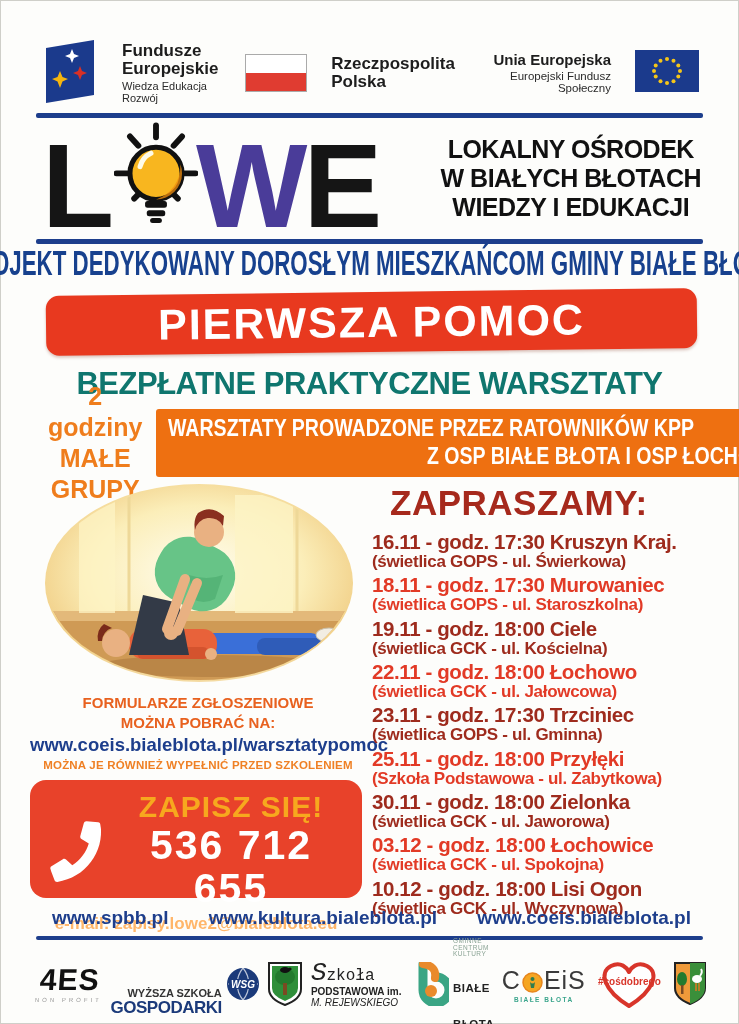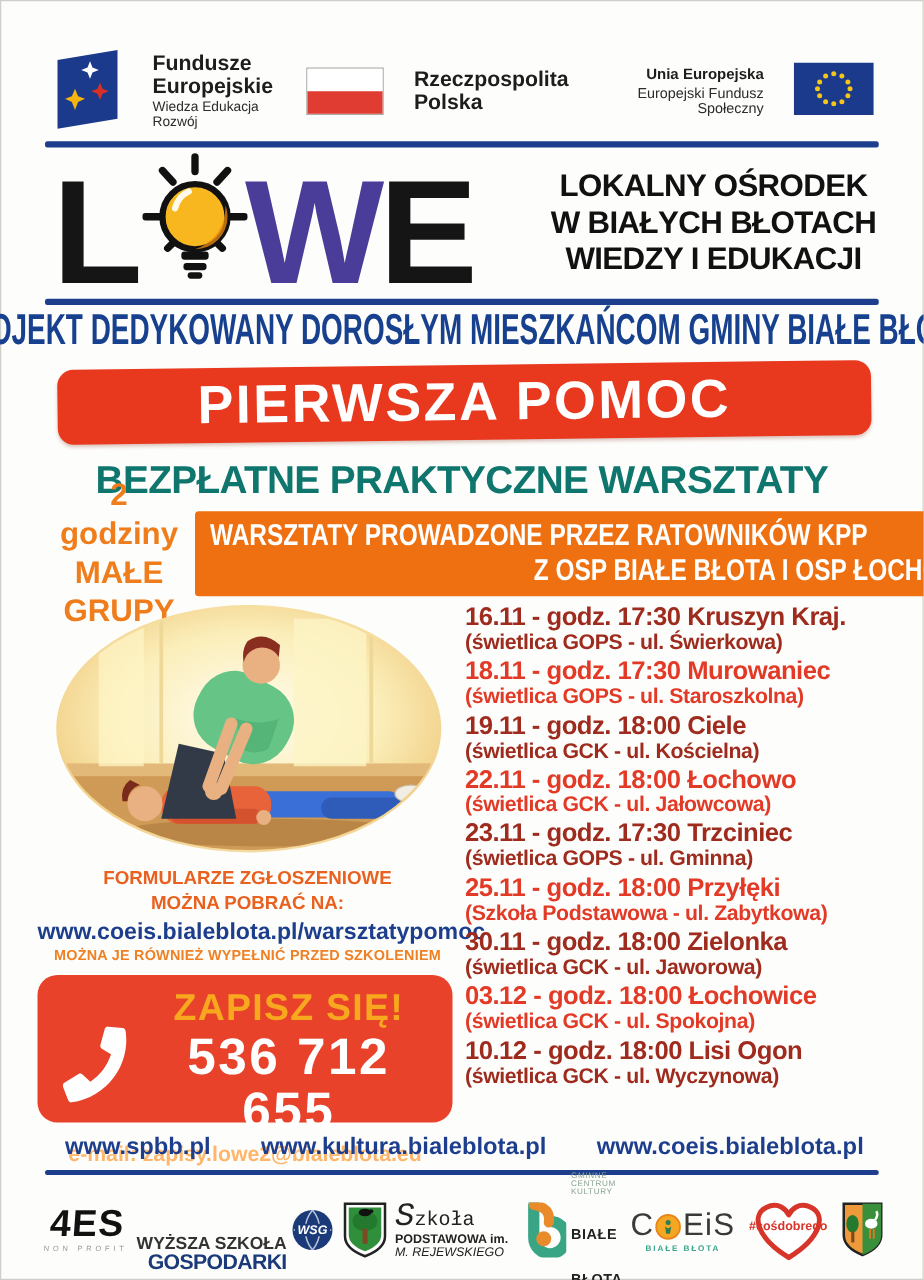--- a/index.html
+++ b/index.html
@@ -9,21 +9,21 @@
   
   .header-row{position:absolute;top:34px;left:42px;right:40px;height:78px;display:flex;justify-content:space-between;align-items:center;}
   .logo-block{display:flex;align-items:center;gap:24px;}
   .eu-funds-text .l1{font-size:17px;font-weight:800;color:#1d1d1d;line-height:1.05;}
   .eu-funds-text .sub{font-size:11px;color:#2b2b2b;margin-top:3px;}
   .poland-flag{width:62px;height:38px;border:1px solid #aaa;display:flex;flex-direction:column;}
   .poland-flag .w{flex:1;background:#fff;}
   .poland-flag .r{flex:1;background:#e03c31;}
   .poland-text{font-size:17px;font-weight:800;color:#1d1d1d;line-height:1.05;}
   .eu-text{text-align:right;}
-  .eu-text .l1{font-size:12px;font-weight:800;color:#1d1d1d;line-height:1.1;text-align:right;}
+  .eu-text .l1{font-size:15px;font-weight:800;color:#1d1d1d;line-height:1.1;text-align:right;}
   .eu-text .sub{font-size:11.5px;color:#2b2b2b;margin-top:2px;}
 
   .hr-navy{position:absolute;left:36px;right:36px;height:5px;background:#1d3e8c;border-radius:2px;}
 
   
   .lowe-row{position:absolute;top:121px;left:42px;right:38px;height:114px;display:flex;align-items:center;justify-content:space-between;}
   .lowe-logo{display:flex;align-items:flex-end;height:114px;}
   .lowe-letter{font-size:118px;font-weight:900;line-height:0.82;color:#151515;letter-spacing:-4px;}
   .lowe-letter.w{color:#4a3c99;margin-left:-4px;}
   .lowe-bulb{width:84px;height:114px;margin:0 2px 0 4px;}
@@ -71,21 +71,21 @@
 
   
   .footer-links{position:absolute;top:907px;left:52px;right:48px;display:flex;justify-content:space-between;align-items:baseline;}
   .footer-links span{color:#1d3e8c;font-size:19px;font-weight:800;}
   .logos-row{position:absolute;top:948px;left:36px;right:30px;height:72px;display:flex;align-items:center;justify-content:space-between;}
   .logo-4es{text-align:center;transform:skewX(-4deg);}
   .logo-4es .t{font-size:30px;font-weight:900;color:#111;letter-spacing:1px;line-height:0.9;}
   .logo-4es .s{font-size:6px;letter-spacing:3px;color:#999;margin-top:4px;}
   .logo-wsg{display:flex;align-items:center;gap:4px;}
   .logo-wsg .txt{text-align:right;color:#1b3a7a;line-height:1;}
-  .logo-wsg .t1{font-size:14px;font-weight:700;color:#333;margin-top:36px;}
+  .logo-wsg .t1{font-size:11px;font-weight:700;color:#333;margin-top:36px;}
   .logo-wsg .t2{font-size:17px;font-weight:900;letter-spacing:-0.5px;}
   .wsg-globe{width:34px;height:34px;}
   .crest{width:36px;height:46px;}
   .logo-school{display:flex;flex-direction:column;line-height:1.05;color:#222;}
   .school-name{font-family:Liberation Mono, monospace;font-size:16px;}
   .school-name::first-letter{font-size:26px;font-style:italic;}
   .school-l2{font-size:10px;font-weight:800;}
   .school-l3{font-size:10px;font-style:italic;}
   .logo-gck{display:flex;align-items:center;gap:4px;}
   .gck-mark{width:40px;height:44px;}
@@ -284,20 +284,21 @@
       </span>
       <div class="signup-texts" data-name="signup-texts">
         <div class="signup-heading" data-name="signup-heading">ZAPISZ SIĘ!</div>
         <div class="signup-phone" data-name="signup-phone-number">536 712 655</div>
       </div>
     </div>
     <div class="signup-email" data-name="signup-email">e-mail: zapisy.lowe2@bialeblota.eu</div>
   </div>
 
   <div class="schedule-col" data-name="schedule-column">
+    <div class="schedule-heading" data-name="schedule-heading">ZAPRASZAMY:</div>
     <div data-name="schedule-list">
       <div class="sched-item" data-name="schedule-item">
         <div class="s1" data-name="schedule-item-title">16.11 - godz. 17:30 Kruszyn Kraj.</div>
         <div class="s2" data-name="schedule-item-location">(świetlica GOPS - ul. Świerkowa)</div>
       </div>
       <div class="sched-item" data-name="schedule-item">
         <div class="s1" data-name="schedule-item-title">18.11 - godz. 17:30 Murowaniec</div>
         <div class="s2" data-name="schedule-item-location">(świetlica GOPS - ul. Staroszkolna)</div>
       </div>
       <div class="sched-item" data-name="schedule-item">

